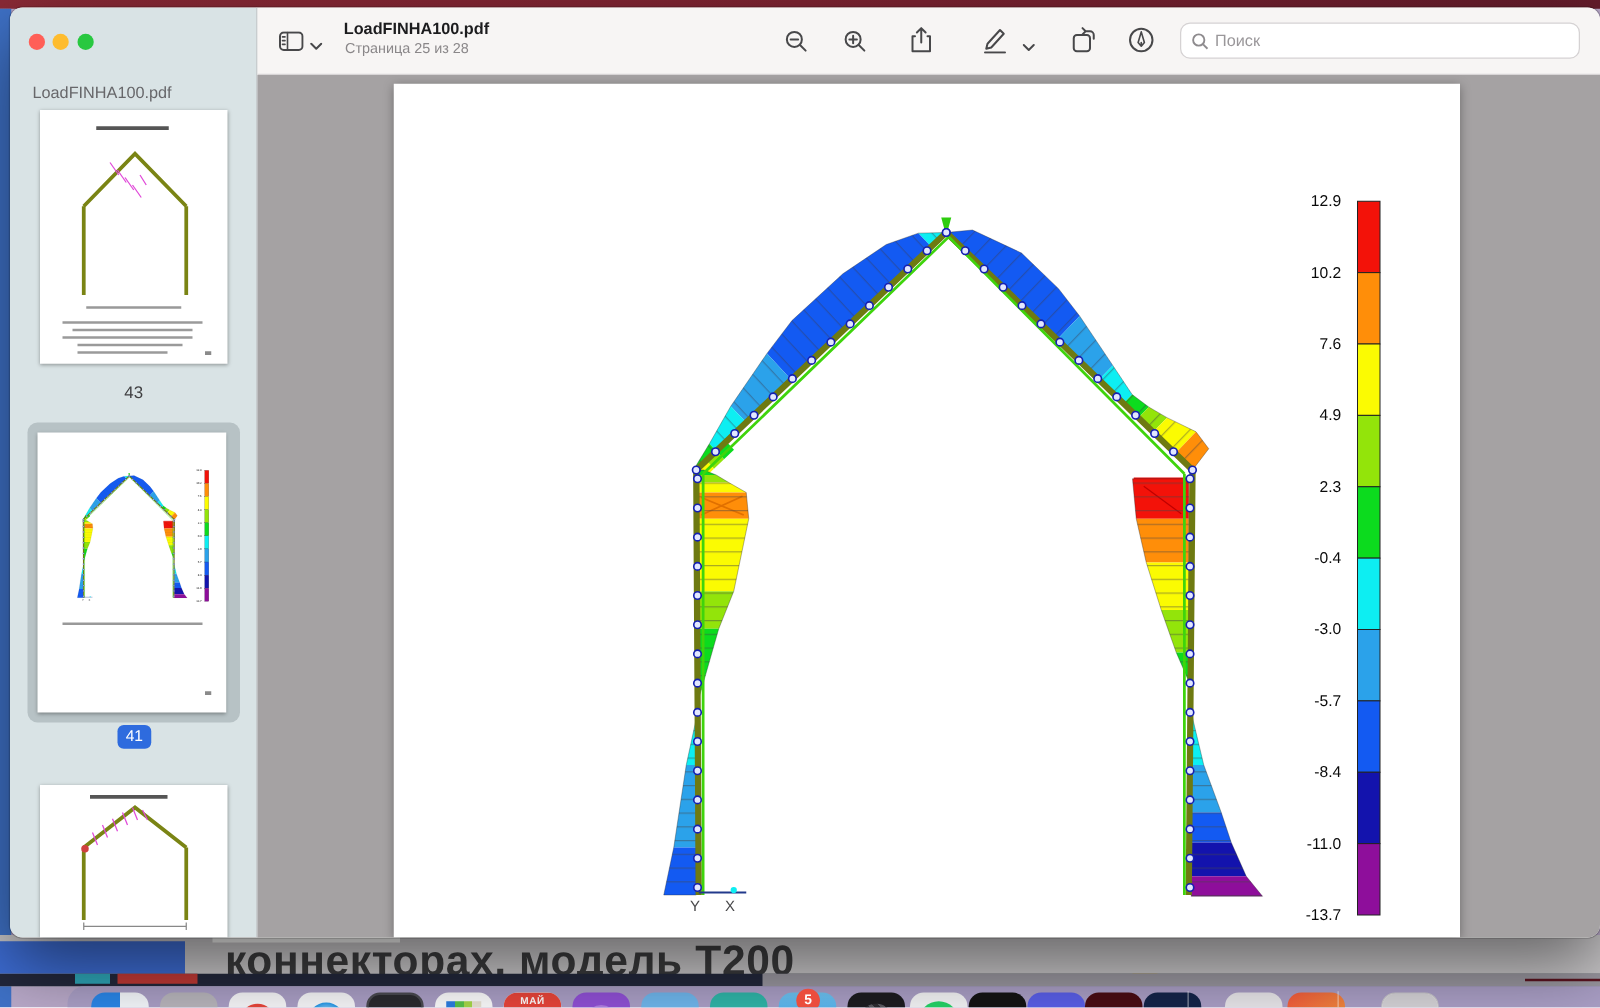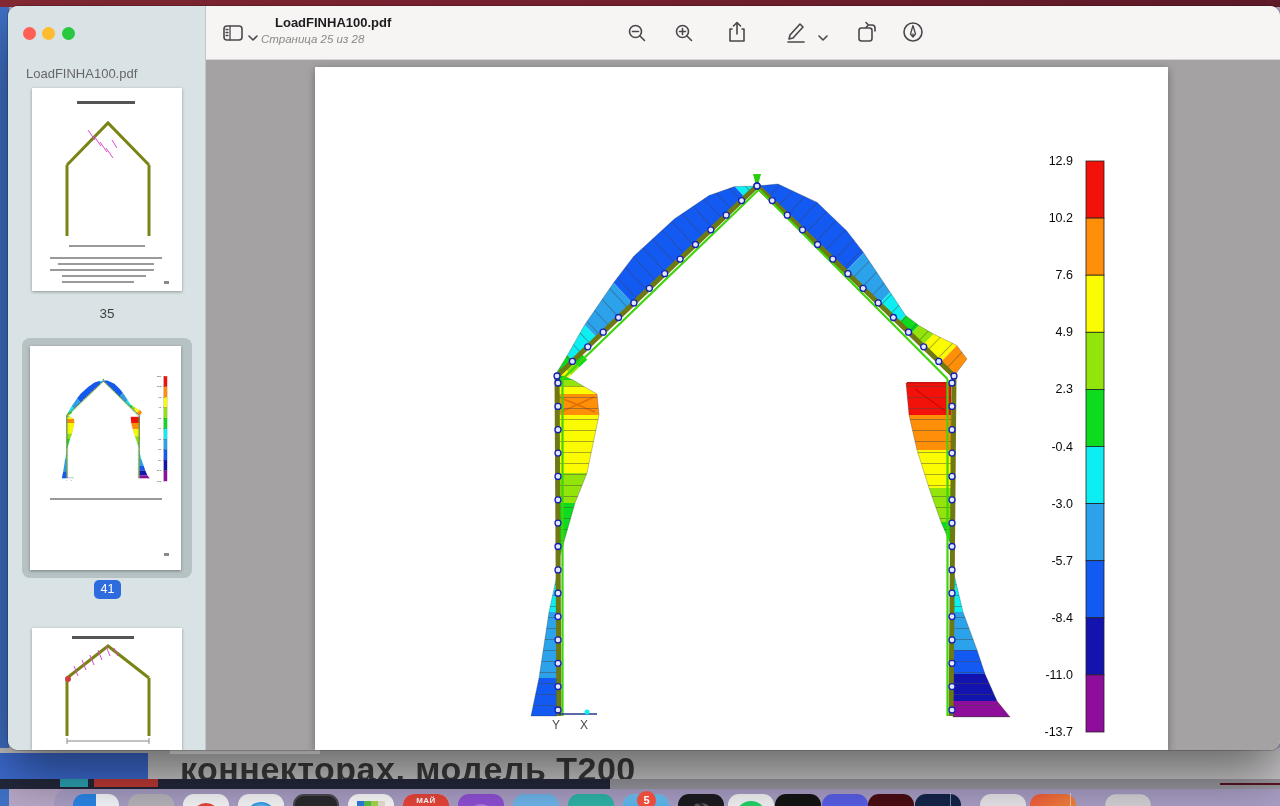--- a/index.html
+++ b/index.html
@@ -73,21 +73,21 @@
   .thumb-caption { position:absolute; background:#999; height:2px; }
   .thumb-svg { position:absolute; left:24px; top:24px; width:120px; height:112px; }
   .mini-pagenum { position:absolute; right:12px; bottom:14px; width:5px; height:3px; background:#8a8a8a; }
 
   
   .main { position:relative; flex:1; height:100%; }
   .toolbar { position:relative; width:100%; height:54px; background:#f7f5f4; border-bottom:1px solid #d8d5d6; }
   .tb-abs { position:absolute; }
   .tb-btn { width:30px; height:30px; display:flex; align-items:center; justify-content:center; }
   .tb-title { left:69px; top:9px; font-size:13px; font-weight:700; color:#1c1c1e; }
-  .tb-sub { left:55px; top:27px; font-size:11.5px; color:#8a8789;font-style:italic; }
+  .tb-sub { left:70px; top:27px; font-size:11.5px; color:#8a8789; }
   .search { position:absolute; left:738px; top:12px; width:320px; height:29px; background:#fff;
     border:1px solid #d5d2d3; border-radius:8px; display:flex; align-items:center; padding-left:8px; }
   .search input { border:none; outline:none; flex:1; font-size:13px; color:#333; background:transparent;
     font-family:"Liberation Sans","DejaVu Sans",sans-serif; }
   .search input::placeholder { color:#9a979a; }
   .content { position:relative; width:100%; height:690px; background:#a5a2a3; }
   .pdf-page { position:absolute; left:109px; top:7px; width:853px; height:683px; background:#fff;
     box-shadow:0 2px 8px rgba(0,0,0,0.35); overflow:hidden; }
   svg text.leg { font-family:"Liberation Sans","DejaVu Sans",sans-serif; font-size:12.5px; fill:#0a0a0a; }
   svg text.axis { font-family:"Liberation Sans","DejaVu Sans",sans-serif; font-size:12px; fill:#4a4a4c; }
@@ -166,21 +166,21 @@
           <g fill="#9a9a9a">
             <rect x="18" y="169" width="112" height="2"></rect>
               <rect x="26" y="175" width="96" height="2"></rect>
             <rect x="18" y="181" width="104" height="2"></rect>
               <rect x="30" y="187" width="84" height="2"></rect>
             <rect x="30" y="193" width="72" height="2"></rect>
           </g>
           <rect x="132" y="193" width="5" height="3" fill="#8a8a8a"></rect>
         </svg>
       </div>
-      <div class="page-label label-24">35</div>
+      <div class="page-label label-24">43</div>
 
       <div class="thumb-sel-box"></div>
       <div class="thumb-page thumb-25">
         <svg class="thumb-svg" viewBox="200 60 600 610">
           <use href="#frame-diagram"></use>
         </svg>
         <div class="thumb-caption" style="left:20px; top:152px; width:112px;"></div>
         <div class="mini-pagenum"></div>
       </div>
       <div class="badge-25">41</div>
@@ -256,20 +256,27 @@
               <path d="M12,4 H16 A3,3 0 0 1 19,7 V10 M10,1.5 L12.5,4 L10,6.5" class="icon-stroke"></path>
           </svg>
         </div>
         <div class="tb-abs tb-btn" style="left:692px; top:11px;">
           <svg width="22" height="22" viewBox="0 0 22 22">
             <circle cx="11" cy="11" r="9" class="icon-stroke"></circle>
               <path d="M11,4.5 L13.5,13 L11,16 L8.5,13 Z M11,16 V13" class="icon-stroke" style="stroke-width:1.3"></path>
           </svg>
         </div>
 
+        <div class="search">
+          <svg width="14" height="14" viewBox="0 0 14 14" style="margin-right:5px">
+            <circle cx="6" cy="6" r="4.5" stroke="#8e8b8e" stroke-width="1.5" fill="none"></circle>
+              <path d="M9.5,9.5 L13,13" stroke="#8e8b8e" stroke-width="1.5"></path>
+          </svg>
+          <input type="text" placeholder="Поиск" style="">
+        </div>
       </div>
 
       <div class="content">
         <div class="pdf-page">
           <svg width="853" height="685" viewBox="0 0 853 685">
             <defs>
               <pattern id="patH" width="8" height="11" patternUnits="userSpaceOnUse">
                 <path d="M0,0.5 H8" stroke="rgba(70,70,70,0.45)" stroke-width="1"></path>
               </pattern>
               <pattern id="patL" width="8" height="13" patternUnits="userSpaceOnUse" patternTransform="rotate(47)">

